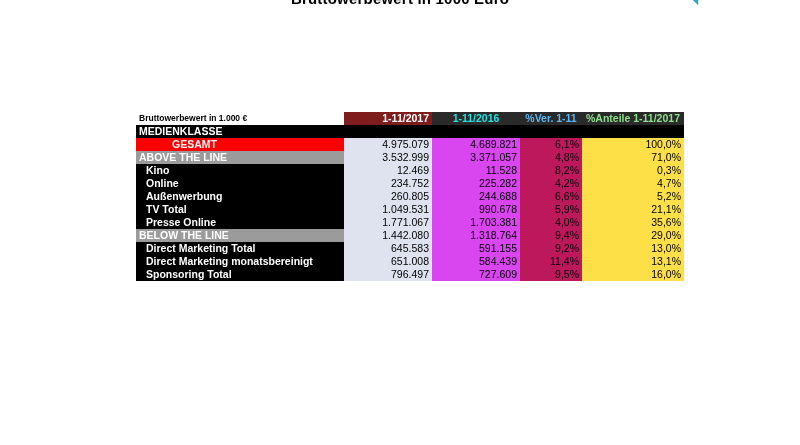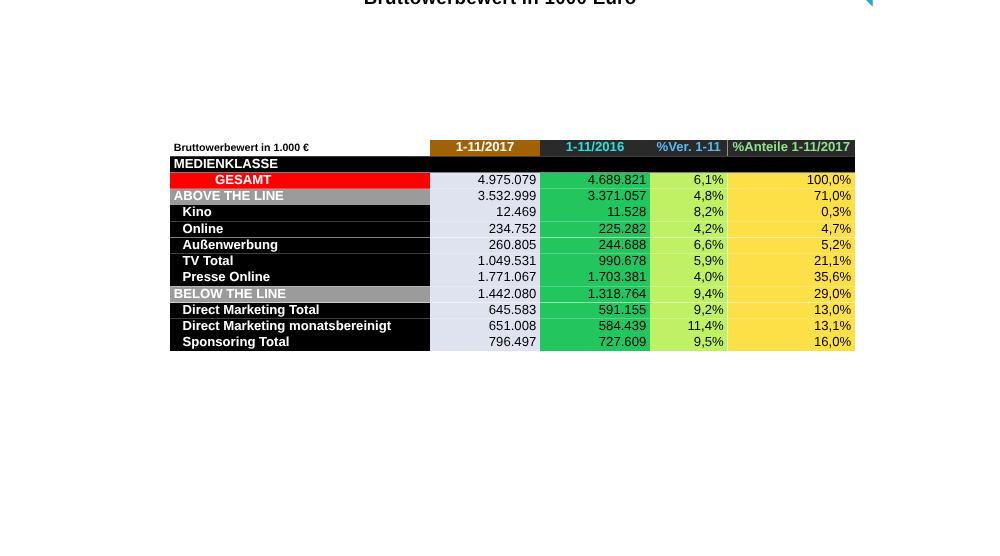--- a/index.html
+++ b/index.html
@@ -77,23 +77,23 @@
     line-height: 15px;
   }
   .hdr .h-label {
     background: #ffffff;
     color: #000000;
     font-size: 8.5px;
     font-weight: bold;
     text-align: left;
   }
   .hdr .h-2017 {
-    background: #a16207;
+    background: #7f1d1d;
     color: #ffffff;
-    text-align: center;
+    text-align: right;
   }
   .hdr .h-2016 {
     background: #2a2a2a;
     color: #27e0e0;
     text-align: center;
   }
   .hdr .h-ver {
     background: #2a2a2a;
     color: #5bb8f0;
     text-align: center;
@@ -126,22 +126,22 @@
   .lbl.indent { padding-left: 10px; }
   .lbl.red    { background: #ff0000; color: #ffffff; padding-left: 36px; }
   .lbl.gray   { background: #9b9b9b; color: #ffffff; margin-left: 19px; }
 
   .num {
     text-align: right;
     font-size: 10.5px;
     padding-right: 5px;
   }
   .col1 { background: #dfe3ef; }
-  .col2 { background: #22c55e; }
-  .col3 { background: #bef264; }
+  .col2 { background: #d946ef; }
+  .col3 { background: #be185d; }
   .col4 { background: #fde047; }
 
   
   .media-table tr td:first-child { border-right: 0; }
 </style>
 </head>
 <body>
 
 <div class="page-title">Bruttowerbewert in 1000 Euro</div>
 <div class="corner-mark">◥</div>

